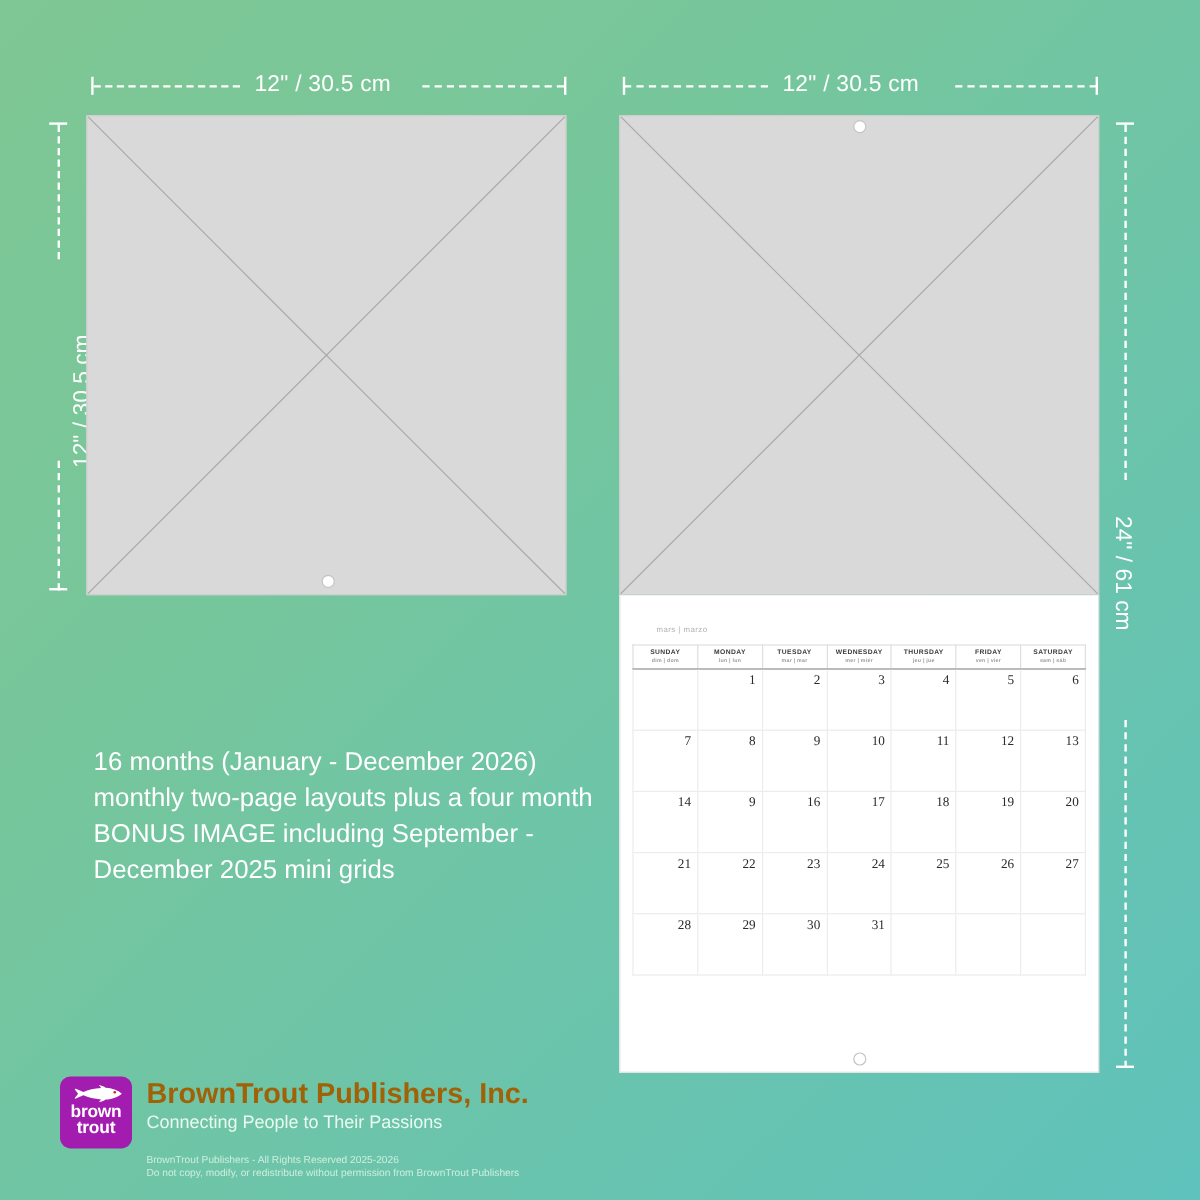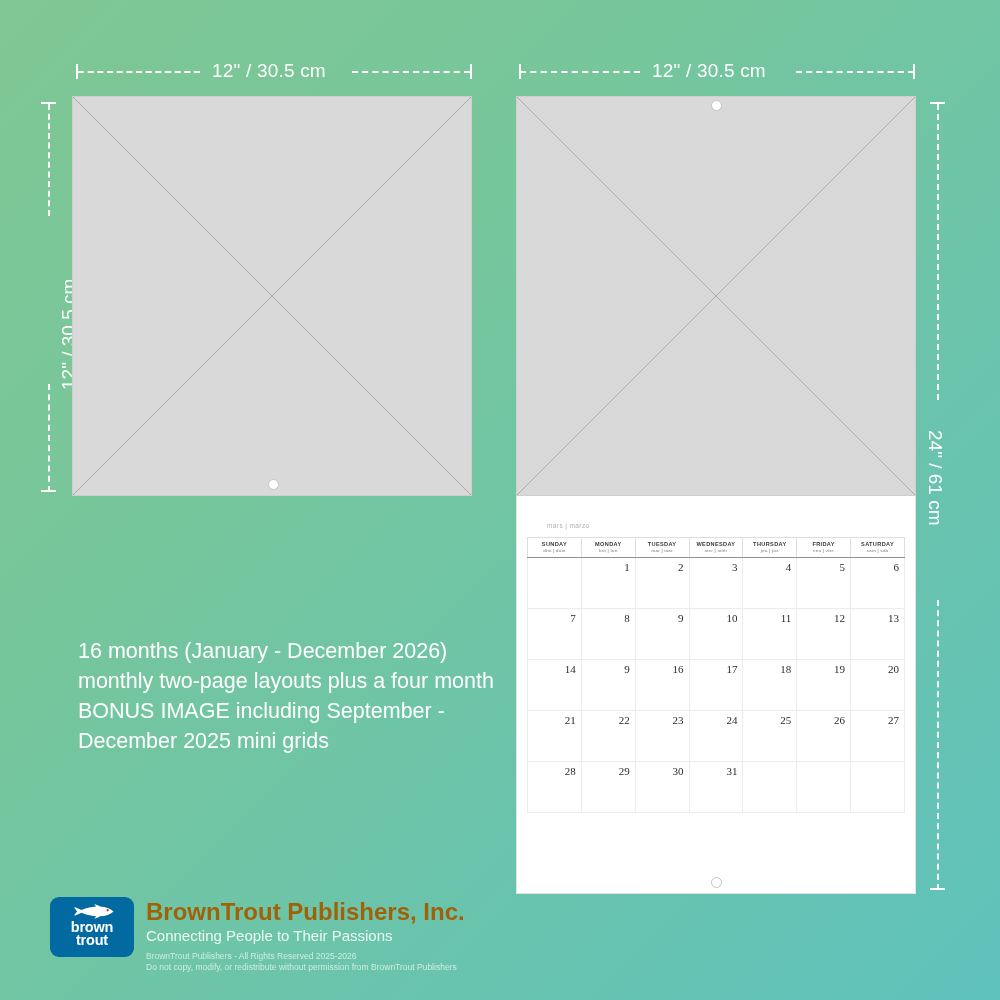--- a/index.html
+++ b/index.html
@@ -157,30 +157,30 @@
   #dash-right-b     { left: 937px; top: 600px; height: 290px; }
   #cap-right-t      { left: 930px; top: 102px; }
   #cap-right-b      { left: 930px; top: 888px; }
 
   
   #product-title {
     position: absolute; left: 76px; top: 534px;
     color: #ffffff; font-size: 35px; letter-spacing: .2px;
   }
   #product-description {
-    position: absolute; left: 78px; top: 636px; width: 450px;
+    position: absolute; left: 78px; top: 620px; width: 450px;
     color: #ffffff; font-size: 21.5px; line-height: 30px;
   }
 
   
   #footer { position: absolute; left: 50px; top: 897px; display: flex; align-items: flex-start; }
 
   #logo-mark {
-    width: 84px; height: 60px; border-radius: 9px;
-    background: #0369a1;
+    width: 60px; height: 60px; border-radius: 9px;
+    background: #a21caf;
     display: flex; flex-direction: column;
     align-items: center; justify-content: flex-start;
     padding-top: 6px; flex: 0 0 auto;
   }
   #logo-fish { display: block; }
   #logo-wordmark {
     color: #ffffff;
     font-size: 14.5px;
     font-weight: bold;
     line-height: 13px;
@@ -192,21 +192,21 @@
   #footer-text { margin-left: 12px; padding-top: 2px; }
   #publisher-name {
     color: #a16207; font-size: 24px; font-weight: bold; line-height: 26px;
   }
   #publisher-tagline {
     color: #eafaf0; font-size: 15px; line-height: 19px; margin-top: 1px;
   }
   #copyright-line-1, #copyright-line-2 {
     color: #cdeede; font-size: 8.5px; line-height: 11px;
   }
-  #copyright-line-1 { margin-top: 6px; }
+  #copyright-line-1 { margin-top: 16px; }
 </style>
 </head>
 <body>
 
 <div class="stage">
 
   <div class="dash-h" id="dash-top-left-a"></div>
   <div class="dash-h" id="dash-top-left-b"></div>
   <div class="cap-v" id="cap-top-left-l"></div>
   <div class="cap-v" id="cap-top-left-r"></div>

